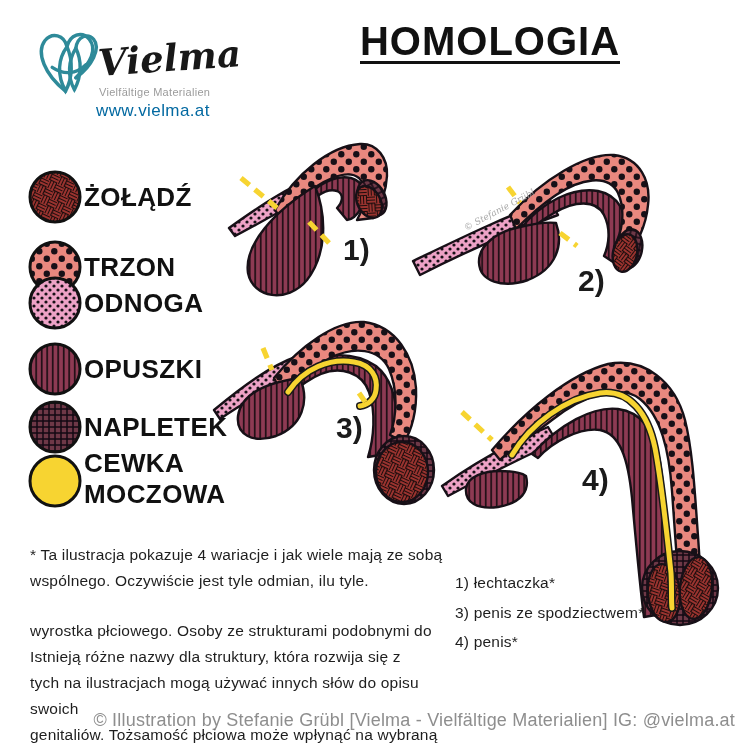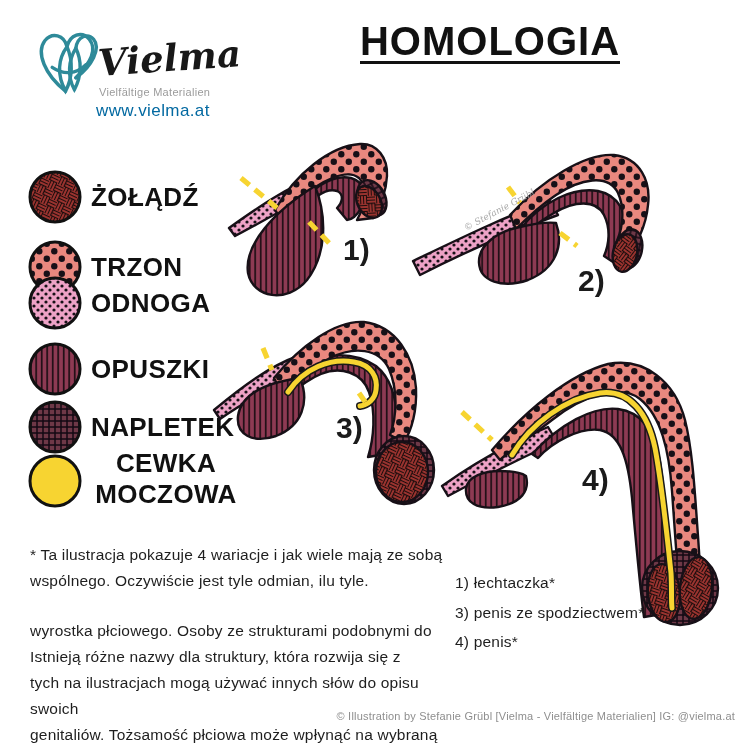--- a/index.html
+++ b/index.html
@@ -13,44 +13,44 @@
   .logo-block{left:26px;top:12px;width:220px;height:100px;}
   .brand{position:absolute;left:72px;top:24px;font-family:"DejaVu Serif",serif;
     font-style:italic;font-weight:700;font-size:37px;color:#181818;transform:rotate(-4deg);}
   .tagline{position:absolute;left:73px;top:74px;font-size:11px;color:#9b9b9b;letter-spacing:.3px;}
   .url{position:absolute;left:42px;top:89px;font-size:17px;color:#0369a1;letter-spacing:.4px;margin-left:28px;}
   .title-block{left:268px;top:22px;width:444px;text-align:center;line-height:38px;}
   .title-line{display:inline-block;font-size:40px;font-weight:800;letter-spacing:1px;
     color:#111;border-bottom:3px solid #111;padding-bottom:1px;}
 
   
-  .leg-row{position:absolute;left:28px;display:flex;align-items:center;gap:9px;}
+  .leg-row{position:absolute;left:28px;display:flex;align-items:center;gap:2px;}
   .leg-label{font-size:26px;font-weight:800;letter-spacing:.4px;color:#111;line-height:31px;}
-  .leg-label.two{width:150px;text-align:center;}
+  .leg-label.two{width:150px;}
 
   
   .fig{position:absolute;}
   .oline{stroke:#171017;stroke-width:2.4;stroke-linejoin:round;}
   .f-glans{fill:url(#pat-glans);}
   .f-shaft{fill:url(#pat-shaft);}
   .f-crura{fill:url(#pat-crura);}
   .f-bulb{fill:url(#pat-bulb);}
   .f-skin{fill:url(#pat-skin);}
   .ure-bg{fill:none;stroke:#1a1a1a;stroke-width:8;stroke-linecap:round;}
   .ure{fill:none;stroke:#f7d431;stroke-width:5;stroke-linecap:round;}
   .dash{fill:none;stroke:#f7d431;stroke-width:5.2;stroke-dasharray:11 7;}
   .fignum{font-family:"Liberation Sans",sans-serif;font-size:30px;font-weight:800;fill:#1b1b1b;}
   .wmark{font-family:"DejaVu Serif",serif;font-style:italic;font-size:9px;fill:#a8a8a8;}
 
   
   .footnote{left:30px;top:542px;width:430px;font-size:15.5px;line-height:26px;
     color:#1e1e1e;letter-spacing:.2px;}
   .footnote .para{margin:0 0 24px 0;}
   .variants{left:455px;top:568px;font-size:15.5px;line-height:29.5px;color:#1e1e1e;letter-spacing:.2px;}
-  .credit{left:0;right:10px;top:710px;text-align:right;font-size:11px;color:#8e8e8e;letter-spacing:.2px;}
+  .credit{left:0;right:10px;top:710px;text-align:right;font-size:18px;color:#8e8e8e;letter-spacing:.2px;}
 </style>
 </head>
 <body>
 
 <svg width="0" height="0" style="position:absolute" aria-hidden="true">
   <defs>
     <pattern id="pat-glans" width="16" height="16" patternUnits="userSpaceOnUse" patternTransform="rotate(25)">
       <rect width="16" height="16" fill="#c4403a"></rect>
       <g stroke="#1c0d0d" stroke-width="1.5">
         <path d="M0,1.5 H8 M0,4.5 H8 M0,7.5 H8"></path>

